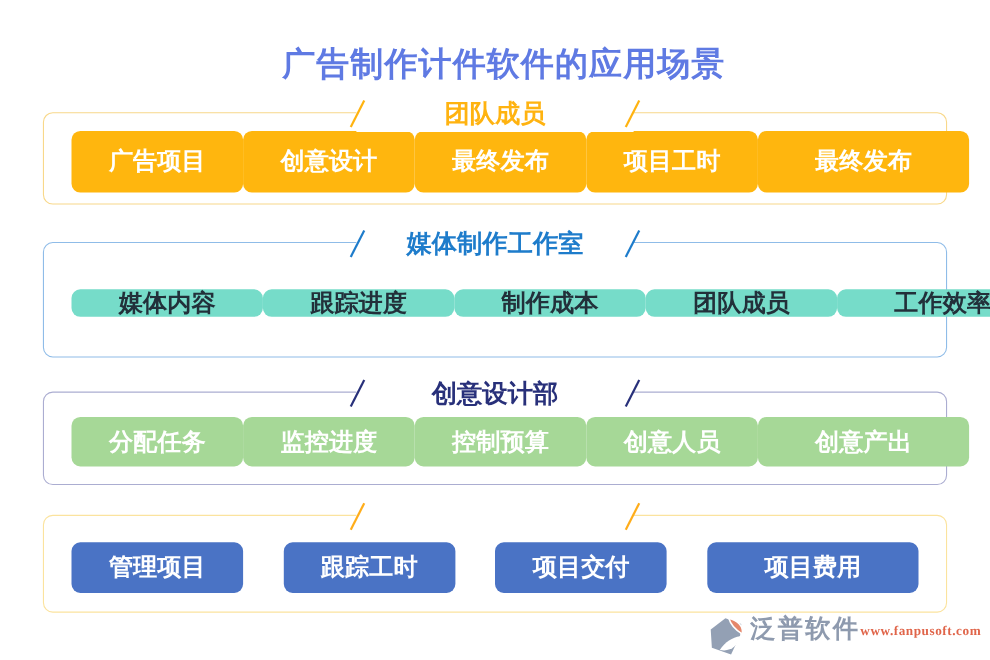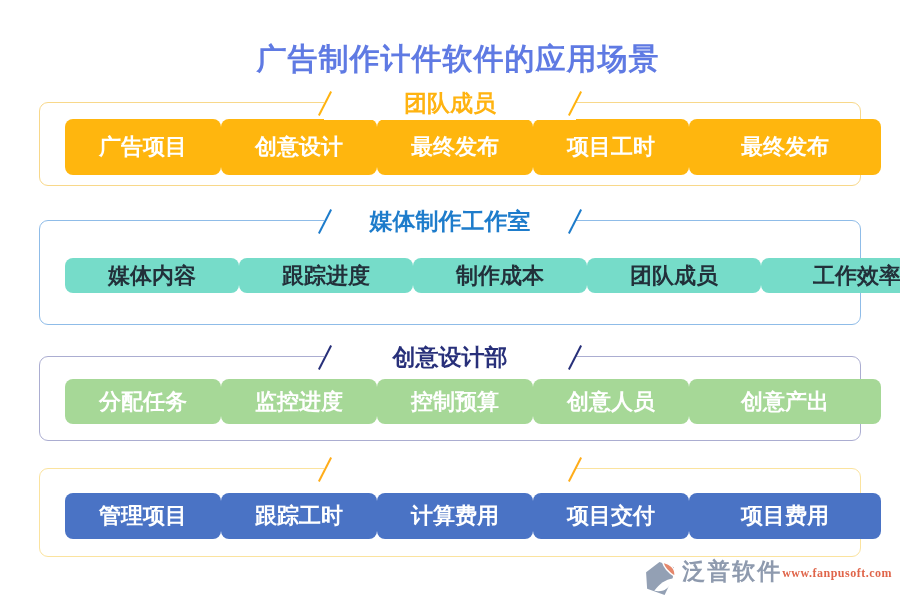--- a/index.html
+++ b/index.html
@@ -33,21 +33,21 @@
   .chip-row{
     flex:1;display:flex;justify-content:space-between;align-items:center;
     padding:6px 25px 0 25px;
   }
   .chip{
     background:var(--chip-bg);color:var(--chip-color);
     min-width:128px;height:56px;padding:0 14px;border-radius:8px;
     display:flex;justify-content:center;align-items:center;
     font-size:22px;font-weight:bold;white-space:nowrap;
   }
-  .sec-1 .chip{min-width:146px;height:35px;}
+  .sec-1 .chip{min-width:146px;height:25px;}
   .sec-2 .chip{height:45px;}
   .sec-3 .chip{height:46px;}
   .chip:last-child{min-width:164px;}
   .footer-logo{
     position:absolute;right:8px;bottom:3px;display:flex;align-items:flex-start;gap:3px;
   }
   .logo-mark{width:37px;height:37px;flex:0 0 auto;}
   .logo-text{display:flex;flex-direction:row;align-items:center;line-height:1;}
   .brand-name{font-size:23px;font-weight:bold;letter-spacing:2px;}
   .brand-site{font-size:12px;font-weight:bold;margin-top:2px;letter-spacing:0.5px;}
@@ -105,21 +105,20 @@
   </div>
 
   <div class="section sec-3" style="--accent: #ffad1a; --border: #fbe39e; --chip-bg: #4a73c5; --chip-color: #ffffff;">
     <div class="section-label">
       <span class="slash"></span>
       <span class="slash"></span>
     </div>
     <div class="chip-row">
       <div class="chip">管理项目</div>
       <div class="chip">跟踪工时</div>
-      <div class="chip">计算费用</div>
       <div class="chip">项目交付</div>
       <div class="chip">项目费用</div>
     </div>
   </div>
 
 </div>
 
 <div class="footer-logo">
   <svg class="logo-mark" viewBox="0 0 36 36">
     <path d="M17 2 L31 7 L30 17 L22 34 L5 28 L4 12 Z" fill="#93a0b4"></path>

